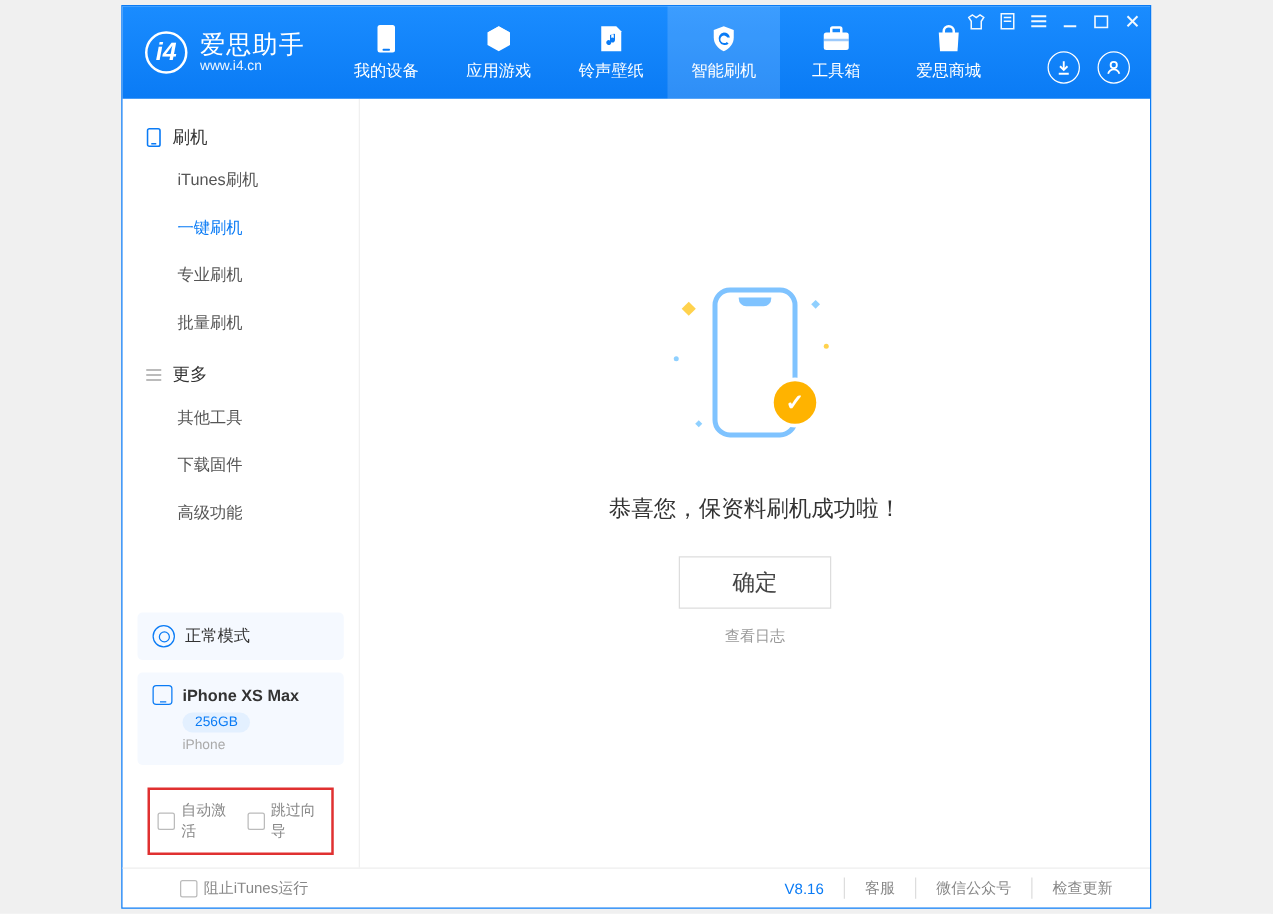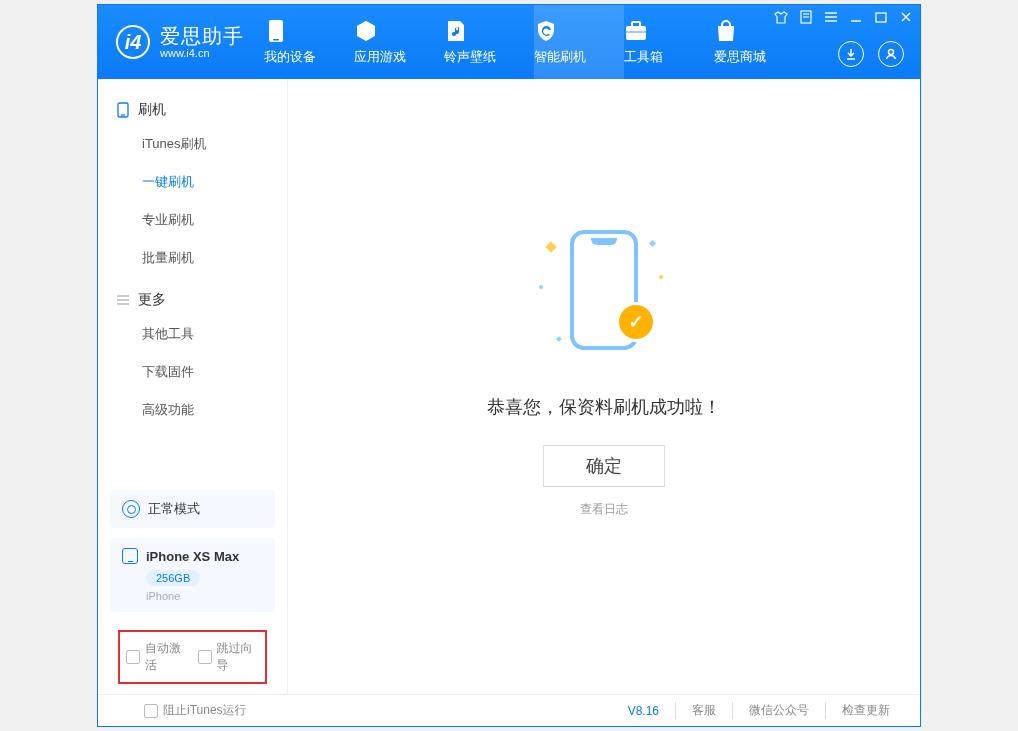--- a/index.html
+++ b/index.html
@@ -5,21 +5,21 @@
 * { margin: 0; padding: 0; box-sizing: border-box; font-family: "Microsoft YaHei", "PingFang SC", sans-serif; }
 body { background: #f0f0f0; display: flex; justify-content: center; align-items: flex-start; padding: 4px; }
 .window { width: 824px; height: 723px; background: #fff; border: 1px solid #0a7bf5; display: flex; flex-direction: column; }
 .titlebar { height: 74px; background: linear-gradient(to bottom, #1a8cff, #0a7bf5); display: flex; align-items: stretch; color: #fff; position: relative; }
 .brand { display: flex; align-items: center; padding: 0 20px 0 18px; }
 .brand-logo { width: 34px; height: 34px; border: 2.5px solid #fff; border-radius: 50%; display: flex; align-items: center; justify-content: center; font-weight: bold; font-size: 20px; margin-right: 10px; font-style: italic;}
 .brand-text { display: flex; flex-direction: column; line-height: 1.1; }
 .brand-name { font-size: 20px; font-weight: 500; letter-spacing: 1px;}
 .brand-url { font-size: 11px; opacity: .95; }
 .nav { display: flex; align-items: stretch; }
-.nav-item { width: 90px; display: flex; flex-direction: column; align-items: flex-start; justify-content: center; font-size: 13px; cursor: pointer; gap: 5px; }
+.nav-item { width: 90px; display: flex; flex-direction: column; align-items: center; justify-content: center; font-size: 13px; cursor: pointer; gap: 5px; }
 .nav-item.active { background: rgba(255,255,255,.15); }
 .nav-icon { width: 24px; height: 24px; display:flex; align-items:center; justify-content:center;}
 .win-controls-top { position: absolute; right: 6px; top: 4px; display: flex; gap: 9px; align-items: center; }
 .win-controls-top span { width: 16px; height: 16px; display:flex; align-items:center; justify-content:center; font-size: 14px; cursor:pointer; opacity:.95;}
 .win-controls-right { position: absolute; right: 16px; bottom: 12px; display: flex; gap: 14px; }
 .circle-btn { width: 26px; height: 26px; border: 1.5px solid #fff; border-radius: 50%; display:flex; align-items:center; justify-content:center; cursor:pointer; font-size:14px;}
 .body-area { flex: 1; display: flex; min-height: 0; }
 .sidebar { width: 190px; border-right: 1px solid #f0f0f0; display: flex; flex-direction: column; }
 .side-scroll { flex: 1; overflow: auto; padding-top: 8px; }
 .side-group { padding: 14px 18px 6px 18px; font-size: 14px; color: #333; display:flex; align-items:center; gap:8px; font-weight:500;text-align:center;}

